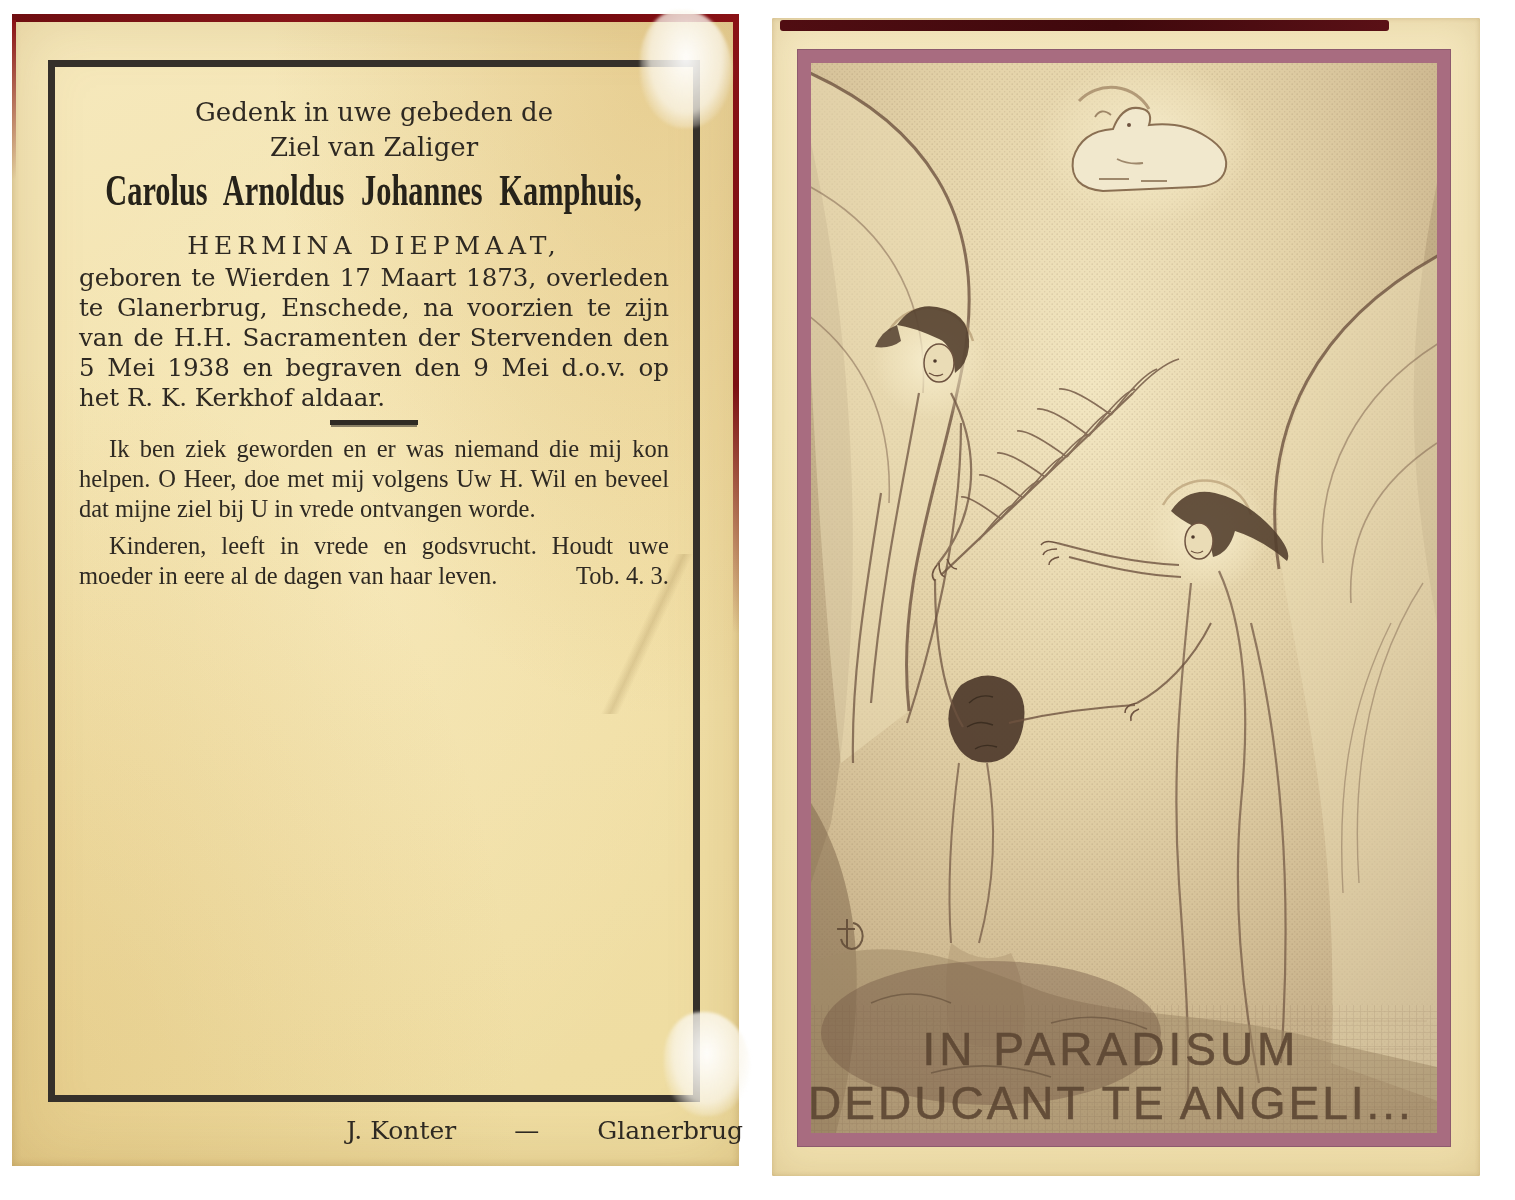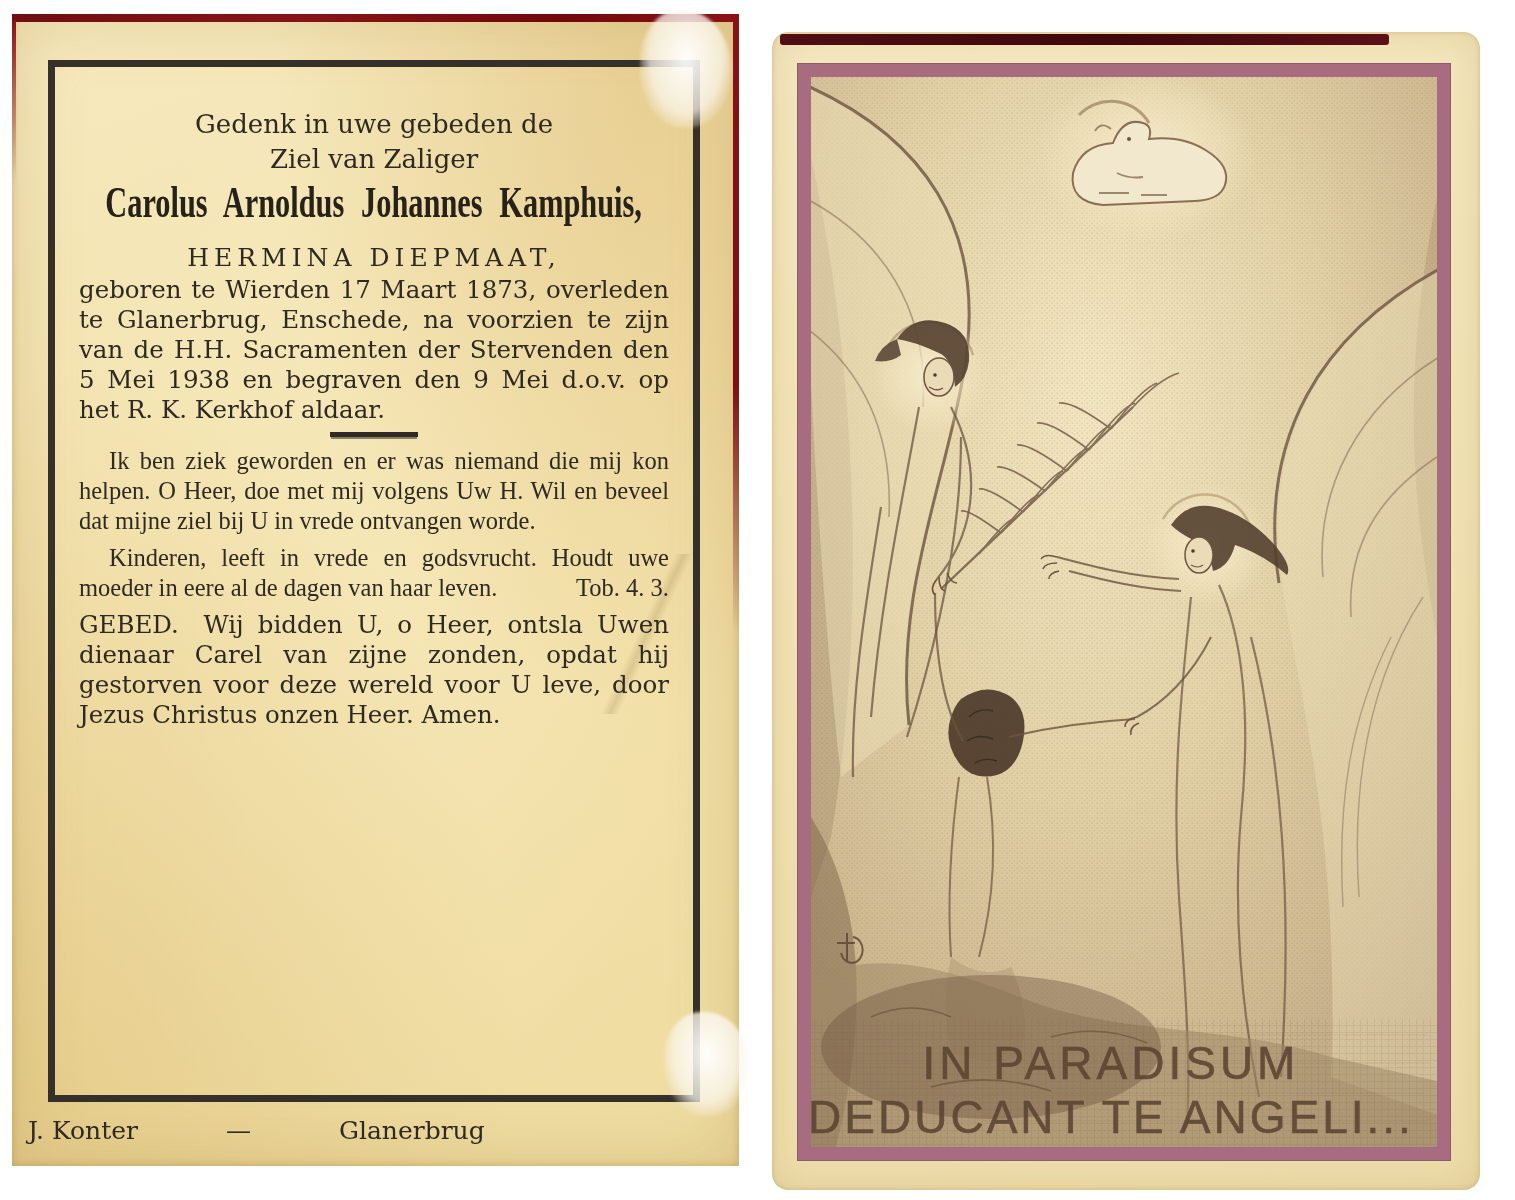--- a/index.html
+++ b/index.html
@@ -23,43 +23,43 @@
   .tape{position:absolute;border-radius:45% 55% 50% 50%;
     background:radial-gradient(ellipse at 50% 40%, rgba(255,255,255,.95), rgba(250,246,235,.75) 55%, rgba(250,246,235,0) 78%);
     filter:blur(1.5px);}
   .tape-1{left:628px;top:-4px;width:92px;height:118px;}
   .tape-2{left:652px;top:998px;width:86px;height:104px;}
   .crease{position:absolute;left:520px;top:540px;width:230px;height:160px;
     background:linear-gradient(115deg, transparent 47%, rgba(120,90,40,.18) 50%, transparent 53%);}
 
   .frame{position:absolute;left:36px;top:46px;width:652px;height:1042px;
     box-sizing:border-box;border:7px solid #35302a;}
-  .frame-inner{position:absolute;inset:0;padding:26px 24px 0 24px;box-sizing:border-box;}
+  .frame-inner{position:absolute;inset:0;padding:14px 24px 0 24px;box-sizing:border-box;}
 
   .t-center{text-align:center;}
   .intro{font-size:26px;line-height:31px;margin-top:16px;}
   .name-line{height:52px;margin-top:12px;margin-bottom:2px;font-family:Liberation Serif, serif;}
   .name-line span{display:inline-block;font-weight:bold;font-size:33px;
     letter-spacing:0px;word-spacing:10px;transform:scale(.92,1.32);transform-origin:50% 70%;
     color:#262219;}
   .relation{font-size:26px;line-height:32px;}
   .spouse{font-size:25px;letter-spacing:5px;line-height:34px;}
 
   .body-par{font-size:24.5px;line-height:30px;text-align:justify;margin:0 0 7px 0;}
   .body-par.indent{text-indent:30px;font-family:Liberation Serif, serif;}
   .cite{float:right;white-space:nowrap;}
   .divider{width:88px;height:5px;background:#2f2b24;margin:6px auto 9px auto;
     box-shadow:0 3px 0 -1px rgba(47,43,36,.55);}
   .closing{font-size:25px;line-height:31px;margin-top:4px;}
 
-  .printer-row{position:absolute;left:16px;top:1102px;width:100%;display:flex;
-    justify-content:flex-start;gap:88px;font-size:25px;color:#2e2922;}
+  .printer-row{position:absolute;left:4px;top:1102px;width:100%;display:flex;
+    justify-content:flex-end;gap:58px;font-size:25px;color:#2e2922;}
 
   
-  .card-right{position:absolute;left:772px;top:32px;width:708px;height:1158px;border-radius:16px;
+  .card-right{position:absolute;left:772px;top:18px;width:708px;height:1158px;border-radius:1px;
     background:
       radial-gradient(ellipse at 50% 50%, rgba(255,250,228,.3), transparent 70%),
       linear-gradient(165deg,#f5e8c0 0%,#f1e2b2 60%,#eeddaa 100%);
     box-shadow: inset 0 0 40px rgba(150,110,40,.18), inset 0 0 5px rgba(130,90,30,.25);}
   .maroon-top{position:absolute;left:8px;top:2px;width:86%;height:11px;border-radius:3px;
     background:linear-gradient(90deg,#500d12,#3f080c 55%,#5a1016);}
   .mauve-frame{position:absolute;left:26px;top:32px;width:652px;height:1096px;box-sizing:border-box;
     border:13px solid #a86c80;
     box-shadow: inset 0 0 0 2px #7a4458, 0 0 0 1px #8d5a6e;}
   .illustration-wrap{position:absolute;inset:0;overflow:hidden;}
@@ -92,24 +92,20 @@
 
         <div class="divider"></div>
 
         <p class="body-par indent">
           <span>Ik ben ziek geworden en er was niemand die mij kon helpen. O Heer, doe met mij volgens Uw H. Wil en beveel dat mijne ziel bij U in vrede ontvangen worde.</span>
           <span class="cite"></span>
         </p>
         <p class="body-par indent">
           <span>Kinderen, leeft in vrede en godsvrucht. Houdt uwe moeder in eere al de dagen van haar leven.</span>
           <span class="cite">Tob. 4. 3.</span>
-        </p>
-        <p class="body-par">
-          <span>GEBED. Wij bidden U, o Heer, ontsla Uwen dienaar Carel van zijne zonden, opdat hij gestorven voor deze wereld voor U leve, door Jezus Christus onzen Heer. Amen.</span>
-          <span class="cite"></span>
         </p>
 
       </div>
     </div>
 
     <div class="printer-row">
       <span>J. Konter</span>
       <span>—</span>
       <span>Glanerbrug</span>
     </div>

